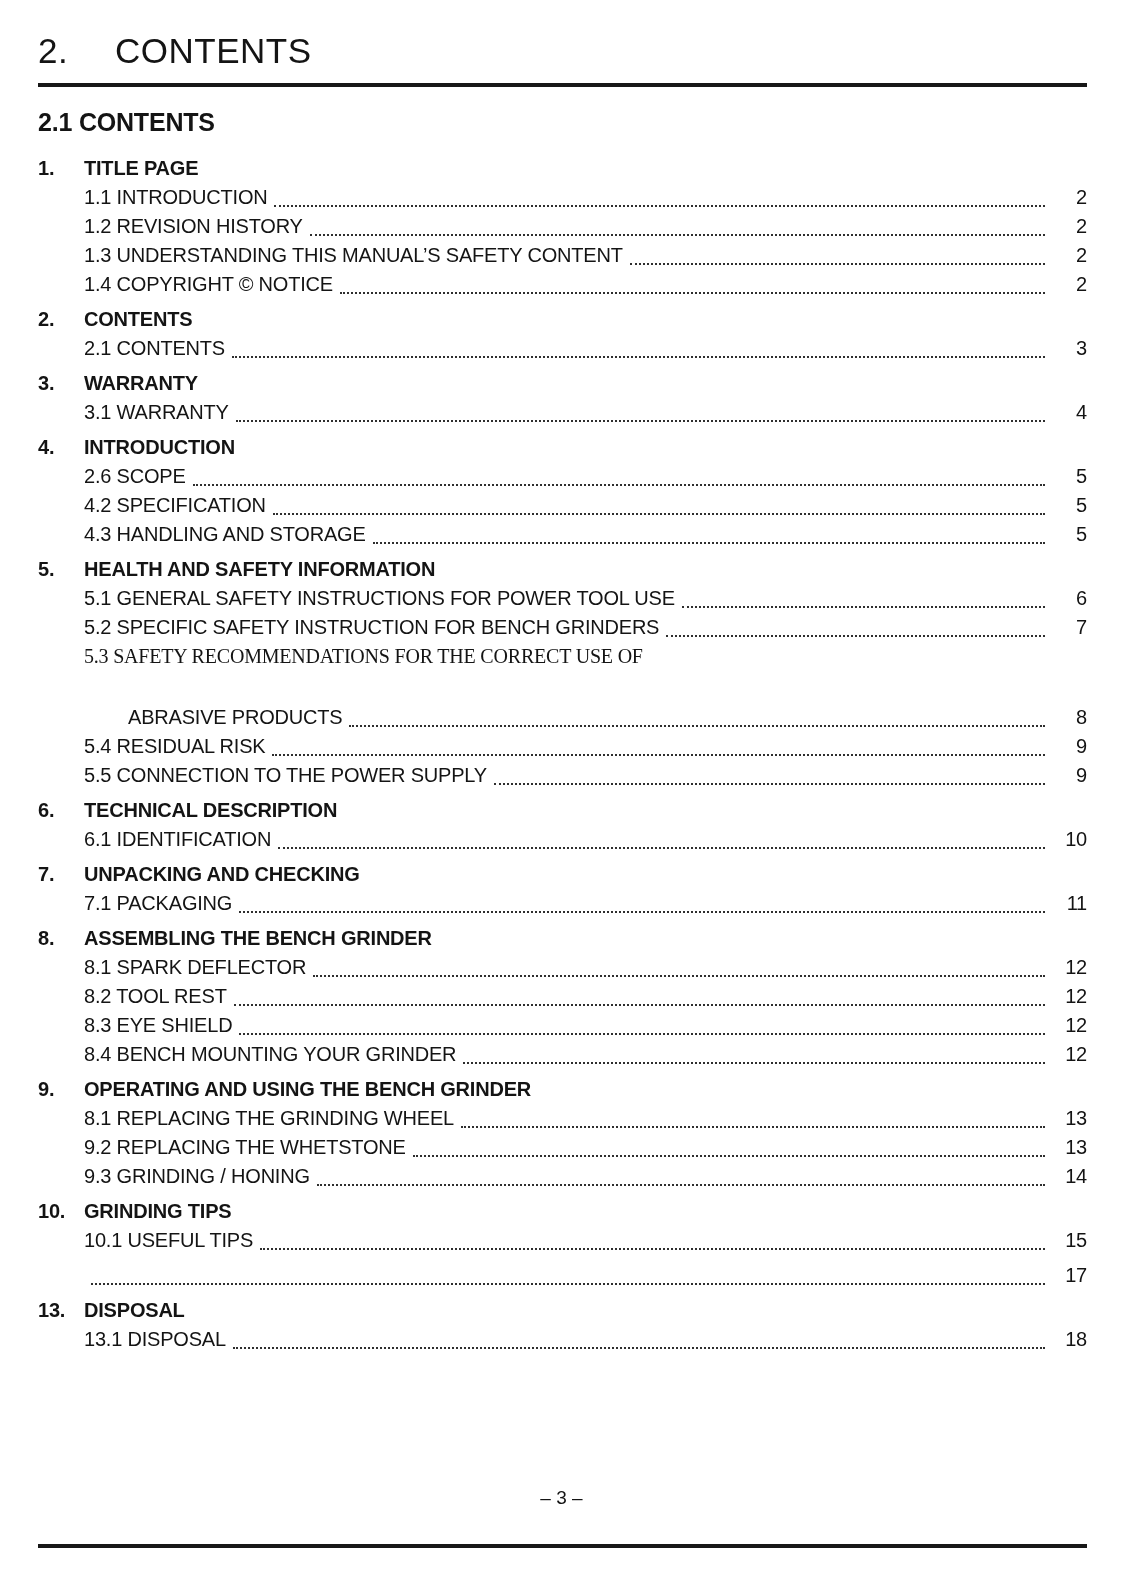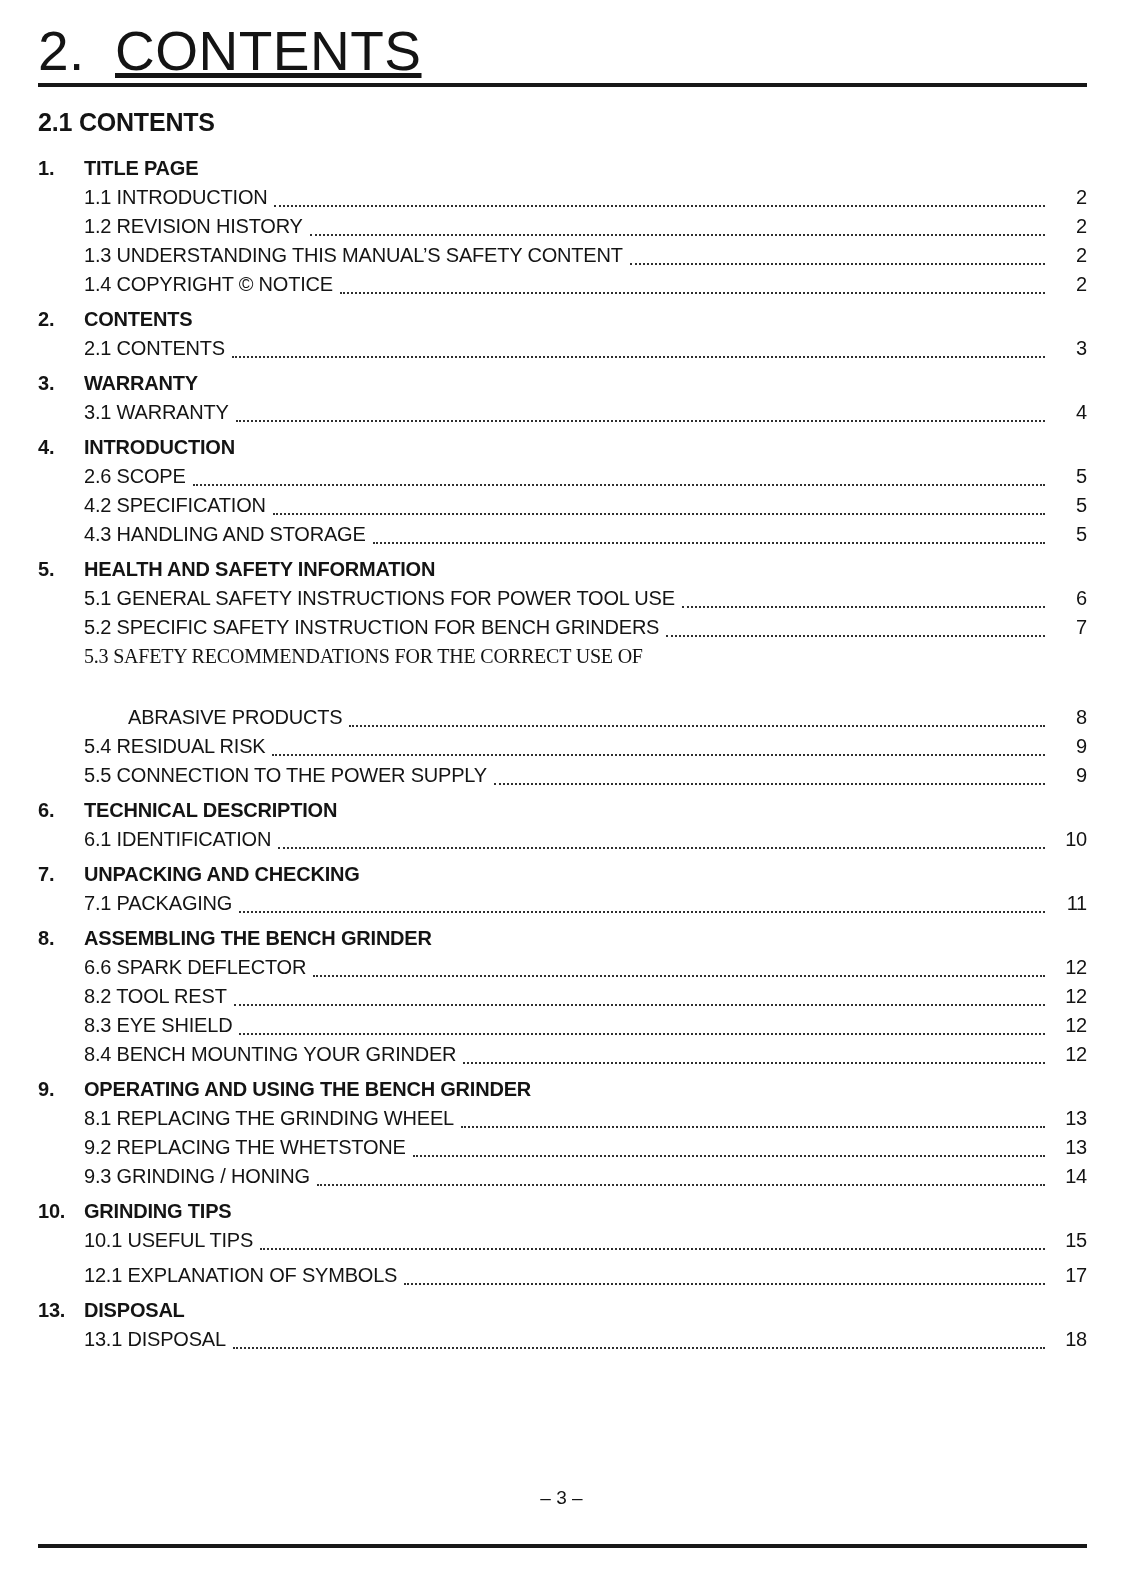--- a/index.html
+++ b/index.html
@@ -15,25 +15,24 @@
     color: #141414;
     overflow: hidden;
   }
   .content {
     position: absolute;
     left: 38px;
     right: 36px;
     top: 28px;
   }
   .doc-title {
-    font-size: 55px;
+    font-size: 35px;
     line-height: 46px;
     white-space: nowrap;
     letter-spacing: 0.5px;
-    text-decoration: underline;
   }
   .doc-title .t-num {
     display: inline-block;
     width: 77px;
   }
   .title-rule {
     height: 4px;
     background: #171717;
     margin-top: 9px;
   }
@@ -259,21 +258,21 @@
 </div>
   </div>
 
   <div class="chapter">
     <div class="chapter-row">
       <span class="ch-num">8.</span>
       <span class="ch-title">ASSEMBLING THE BENCH GRINDER</span>
     </div>
     <div class="entries">
   <div class="entry">
-    <span class="entry-text">6.6 SPARK DEFLECTOR</span>
+    <span class="entry-text">8.1 SPARK DEFLECTOR</span>
     <span class="leader"></span>
     <span class="entry-page">12</span>
   </div>
 
   <div class="entry">
     <span class="entry-text">8.2 TOOL REST</span>
     <span class="leader"></span>
     <span class="entry-page">12</span>
   </div>
 
@@ -328,21 +327,20 @@
     <span class="leader"></span>
     <span class="entry-page">15</span>
   </div>
 </div>
   </div>
 
 
   <div class="chapter">
     <div class="entries">
   <div class="entry">
-    <span class="entry-text">12.1 EXPLANATION OF SYMBOLS</span>
     <span class="leader"></span>
     <span class="entry-page">17</span>
   </div>
 </div>
   </div>
 
   <div class="chapter">
     <div class="chapter-row">
       <span class="ch-num">13.</span>
       <span class="ch-title">DISPOSAL</span>

